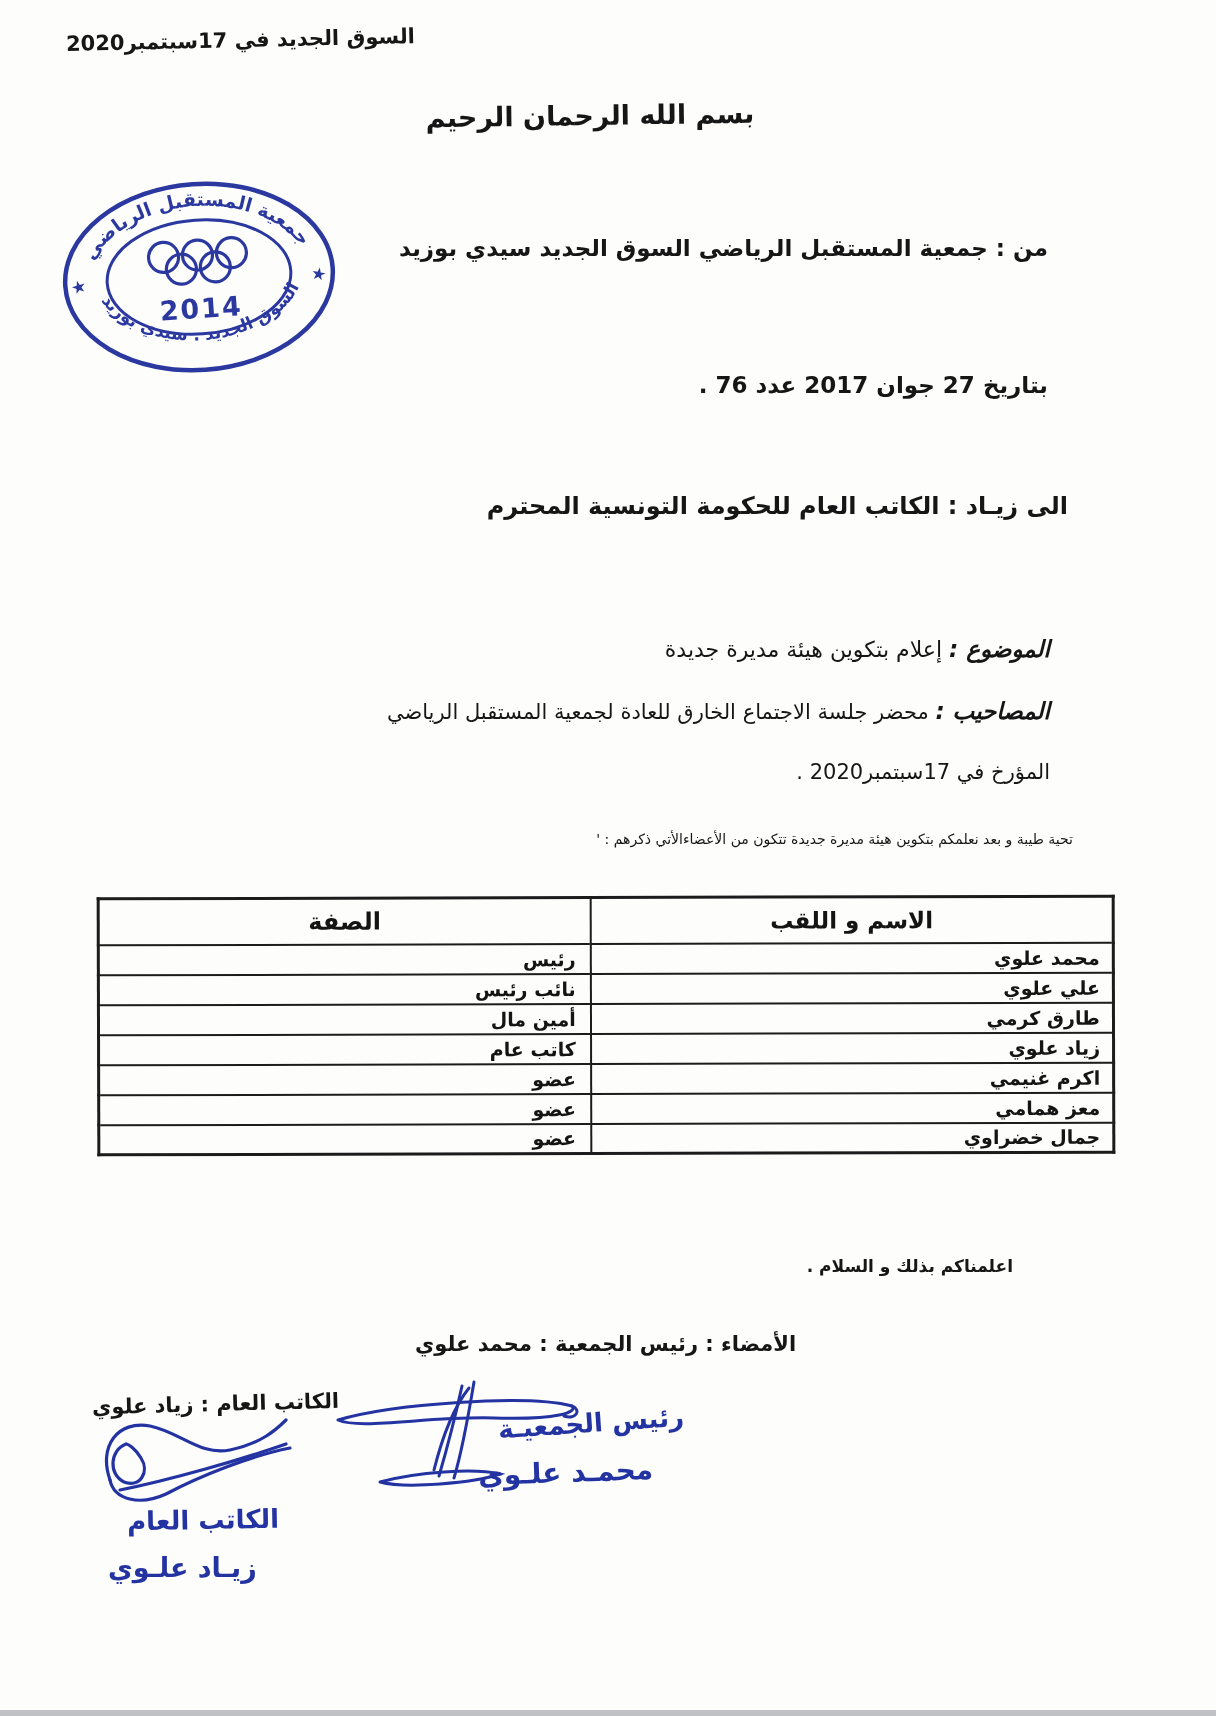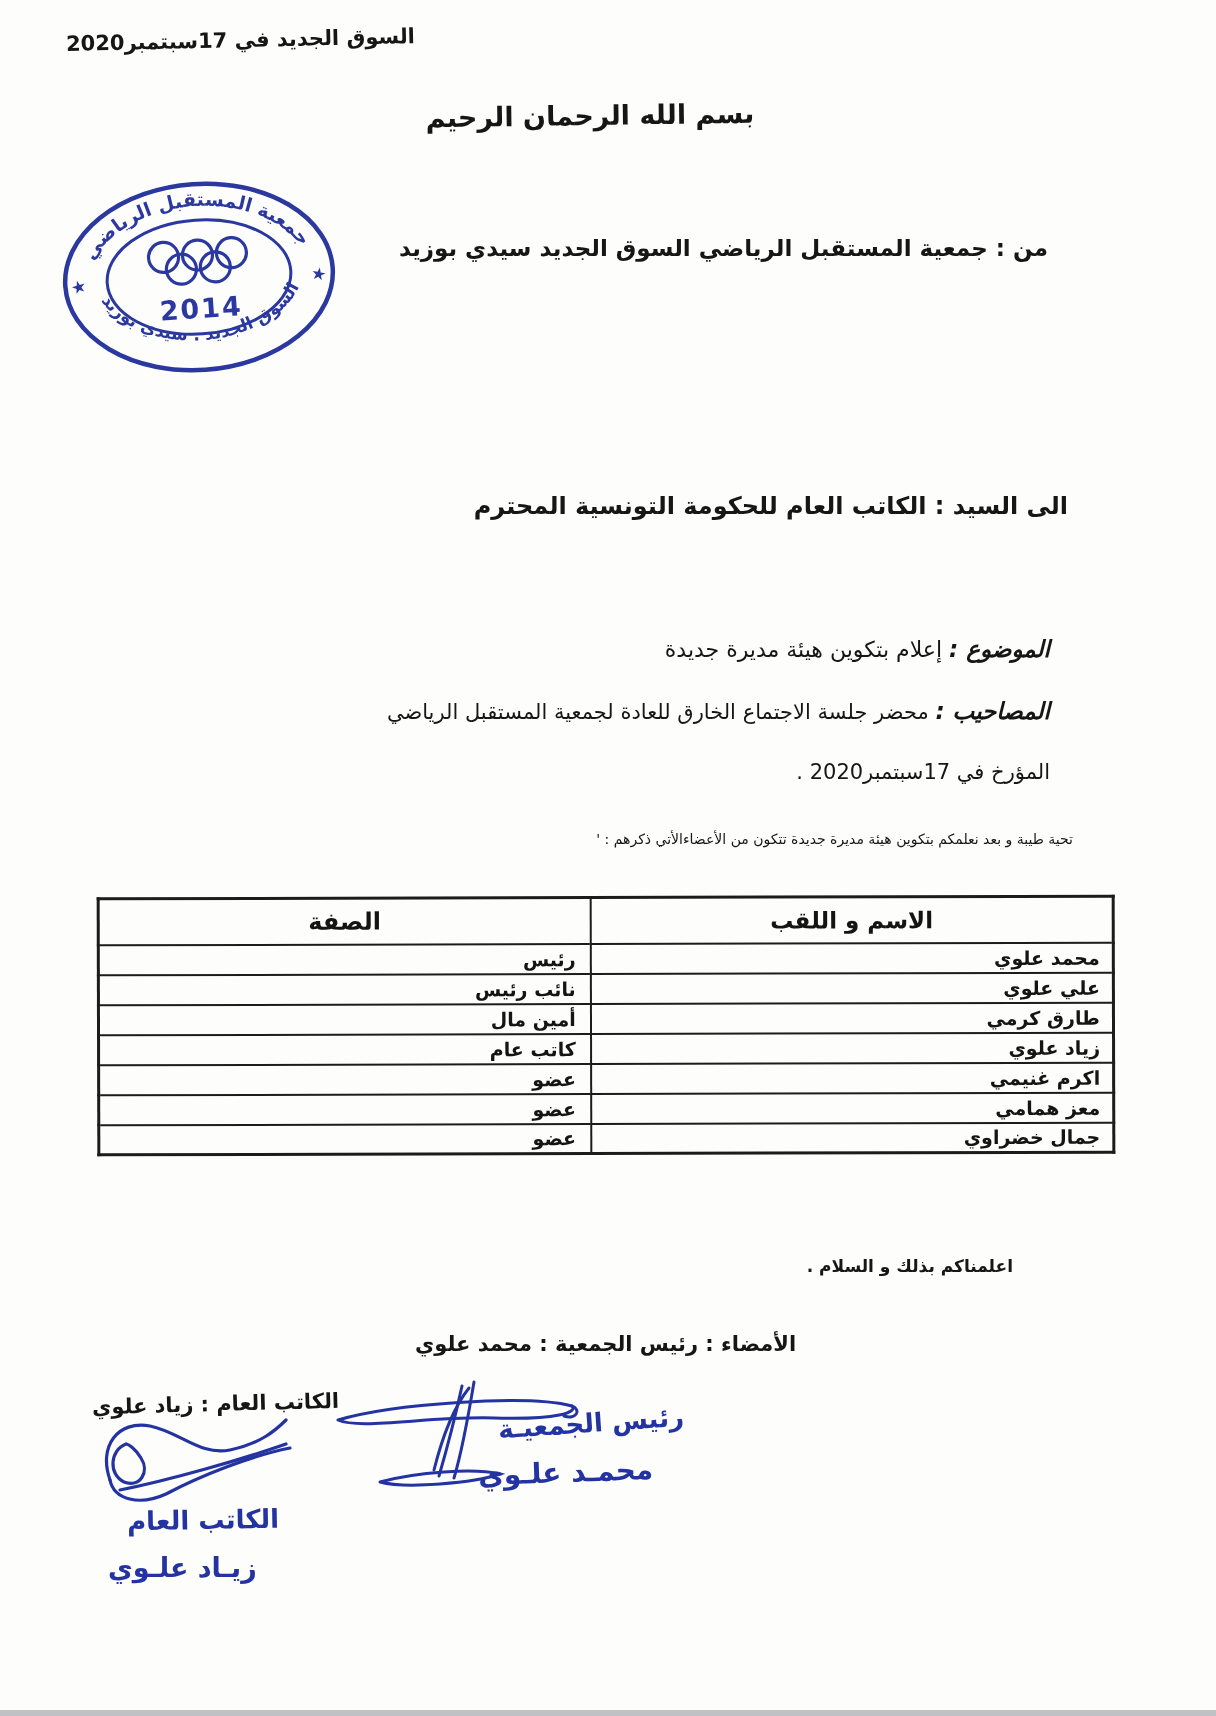--- a/index.html
+++ b/index.html
@@ -97,22 +97,23 @@
         <circle cx="124" cy="90" r="15"></circle>
         <circle cx="158" cy="90" r="15"></circle>
       </g>
       <text x="141" y="140" text-anchor="middle" font-size="27" font-weight="bold" letter-spacing="2" fill="#2a38a0">2014</text>
       <text x="14" y="108" font-size="17" fill="#2a38a0" transform="rotate(-12 14 108)">★</text>
       <text x="252" y="108" font-size="17" fill="#2a38a0" transform="rotate(14 252 108)">★</text>
     </svg>
   </div>
 
   <div class="abs rtl from1 bodyline">من : جمعية المستقبل الرياضي السوق الجديد سيدي بوزيد</div>
+  <div class="abs rtl from3 bodyline">بتاريخ  27 جوان 2017 عدد 76 .</div>
 
-  <div class="abs rtl toline bodyline">الى السيد : الكاتب العام للحكومة التونسية المحترم</div>
+  <div class="abs rtl toline bodyline">الى زيـاد : الكاتب العام للحكومة التونسية المحترم</div>
 
   <div class="abs rtl subj bodyline">
     <span class="lbl">الموضوع :</span><span> إعلام بتكوين هيئة مديرة جديدة</span>
   </div>
   <div class="abs rtl attach bodyline">
     <span class="lbl">المصاحيب :</span><span> محضر جلسة الاجتماع الخارق للعادة لجمعية المستقبل الرياضي</span>
   </div>
   <div class="abs rtl dated bodyline">المؤرخ في 17سبتمبر2020 .</div>
   <div class="abs rtl intro bodyline">تحية طيبة و بعد نعلمكم بتكوين هيئة مديرة جديدة تتكون من الأعضاءالأتي ذكرهم :  '</div>
 

